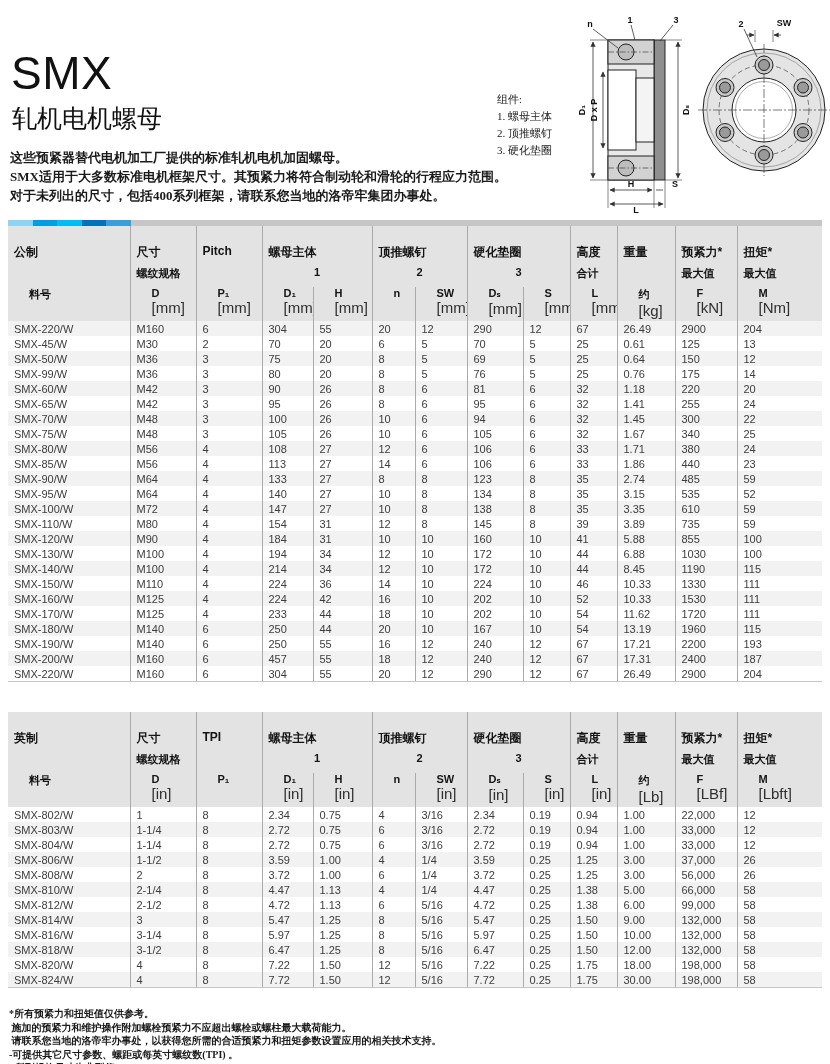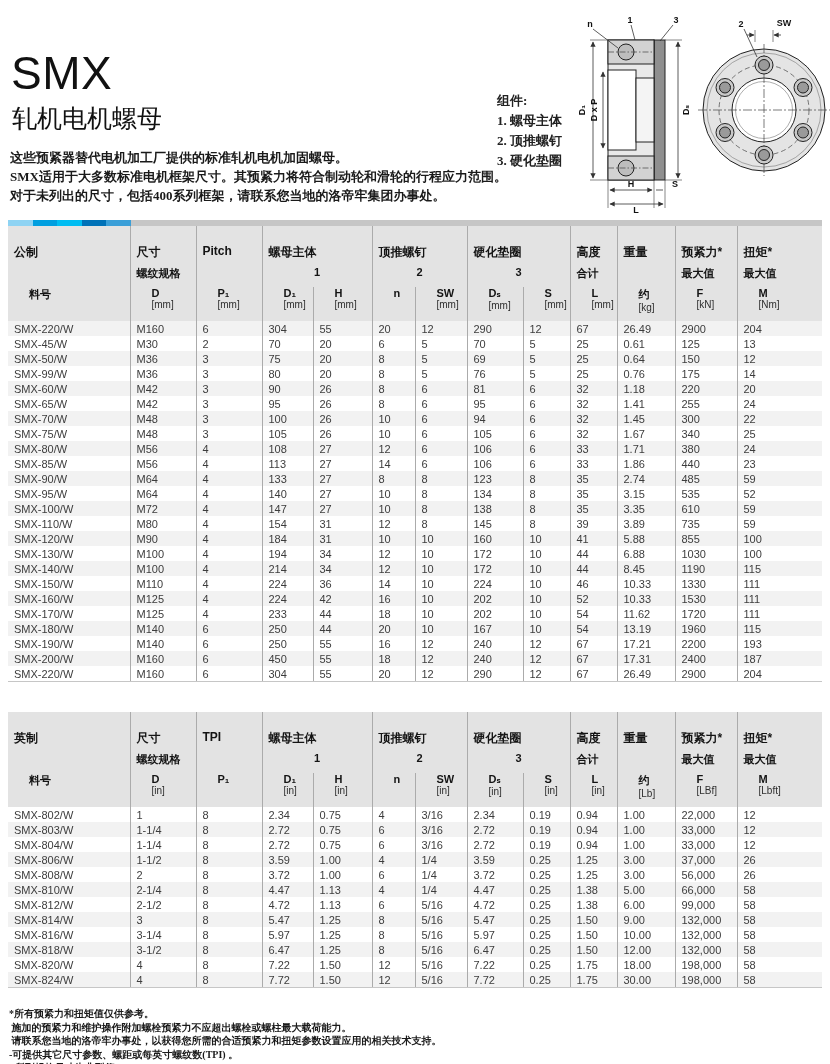--- a/index.html
+++ b/index.html
@@ -7,22 +7,22 @@
         font-family:"Liberation Sans","DejaVu Sans",sans-serif;color:#111;}
 
   
   .brand-title{position:absolute;left:11px;top:50px;font-size:46px;font-weight:400;
                letter-spacing:0.5px;line-height:1;color:#111;}
   .brand-subtitle{position:absolute;left:12px;top:102px;font-size:25px;font-weight:400;color:#111;}
   .description{position:absolute;left:10px;top:149px;
                font-family:"Liberation Serif","DejaVu Serif",serif;font-weight:bold;
                font-size:13px;line-height:1.45;color:#1a1a1a;}
   .components{position:absolute;left:497px;top:91px;
-              font-family:"Liberation Serif","DejaVu Serif",serif;font-weight:bold;
-              font-size:13px;line-height:1.55;color:#222;}
+              font-family:"Liberation Serif","DejaVu Serif",serif;font-weight:normal;
+              font-size:11px;line-height:1.55;color:#222;}
   .drawing{position:absolute;left:546px;top:14px;}
   .drawing text{font-family:"Liberation Sans","DejaVu Sans",sans-serif;font-size:9px;
                 font-weight:bold;fill:#111;}
 
   
   .accent-bar{position:absolute;left:8px;top:220px;width:814px;height:6px;display:flex;}
   .accent-bar span{display:block;height:6px;width:24.5px;flex:0 0 auto;}
   .accent-bar .rest{flex:1 1 auto;}
 
   
@@ -30,21 +30,21 @@
   .spec-table.metric{top:226px;}
   .spec-table.imperial{top:712px;}
   table{border-collapse:collapse;table-layout:fixed;width:814px;font-size:11px;}
   td,th{overflow:hidden;white-space:nowrap;}
   thead th{background:#e3e3e3;text-align:left;font-weight:bold;padding:0 0 0 6px;
            vertical-align:top;color:#141414;}
   tr.hrow1 th{padding-top:18px;font-size:12px;height:22px;}
   tr.hrow2 th{font-size:11px;height:21px;}
   tr.hrow2 th.gnum{text-align:center;padding-left:0;}
   tr.hrow3 th{height:34px;font-size:11px;padding-left:21px;}
-  .unit{display:block;font-weight:normal;font-size:10px;color:#2e2e2e;min-height:14px;}
+  .unit{display:block;font-weight:normal;font-size:15px;color:#2e2e2e;min-height:14px;}
   tbody td{padding:1px 0 1px 6px;height:13px;color:#3c3c3c;}
   tbody tr.stripe{background:#f2f2f2;}
   table td:not(:first-child),table th:not(:first-child){border-left:1px solid #ababab;}
   tbody tr:last-child td{border-bottom:1px solid #c6c6c6;}
 
   
   .footnotes{position:absolute;left:9px;top:995px;
              font-family:"Liberation Serif","DejaVu Serif",serif;font-weight:bold;
              font-size:10px;line-height:13.5px;color:#1a1a1a;margin-top:12px;}
   .footnotes div{white-space:pre;}
@@ -564,21 +564,21 @@
             <td>12</td>
             <td>67</td>
             <td>17.21</td>
             <td>2200</td>
             <td>193</td>
           </tr>
           <tr class="stripe">
             <td>SMX-200/W</td>
             <td>M160</td>
             <td>6</td>
-            <td>450</td>
+            <td>457</td>
             <td>55</td>
             <td>18</td>
             <td>12</td>
             <td>240</td>
             <td>12</td>
             <td>67</td>
             <td>17.31</td>
             <td>2400</td>
             <td>187</td>
           </tr>

